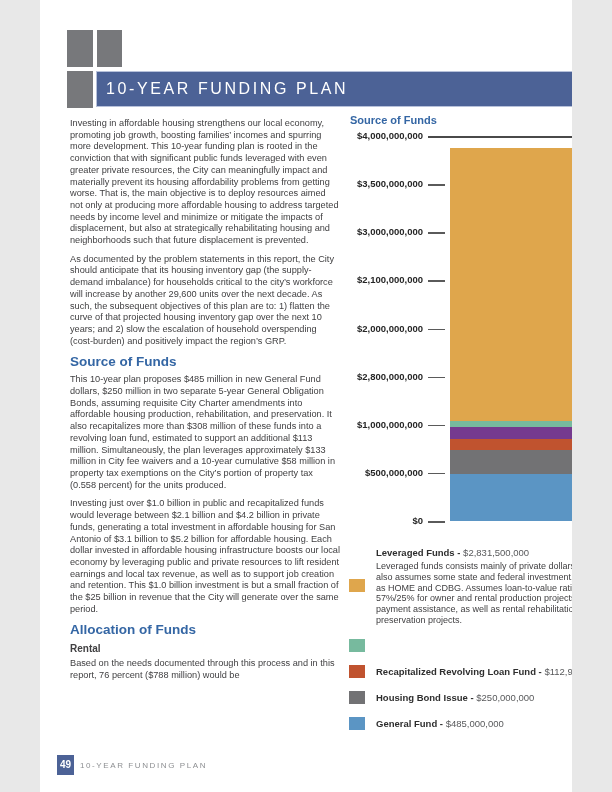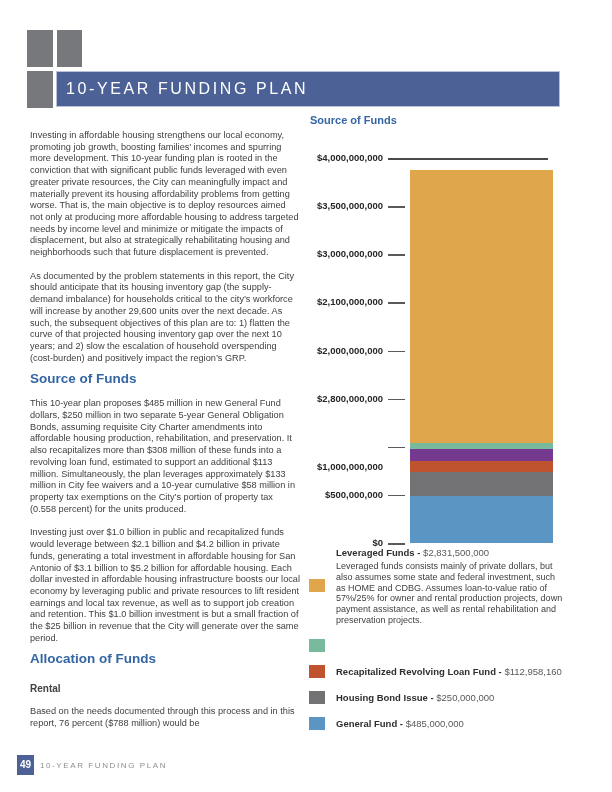--- a/index.html
+++ b/index.html
@@ -6,21 +6,21 @@
   :root{
     --banner-blue:#4C6296;
     --heading-blue:#3466A4;
     --text-gray:#414042;
     --square-gray:#77787B;
   }
   *{margin:0;padding:0;box-sizing:border-box;}
   html,body{background:#e8e8e8;}
   body{font-family:"Liberation Sans", sans-serif;}
   .page{
-    position:relative;width:612px;height:792px;background:#ffffff;
+    position:relative;width:532px;height:792px;background:#ffffff;
     margin:0 auto;overflow:hidden;color:var(--text-gray);
   }
   
   .sq{position:absolute;background:var(--square-gray);}
   .sq1{left:27px;top:30px;width:26px;height:37px;}
   .sq2{left:57px;top:30px;width:25px;height:37px;}
   .sq3{left:27px;top:71px;width:26px;height:37px;}
   .banner{
     position:absolute;left:56px;top:71px;width:504px;height:36px;
     background:var(--banner-blue);border:1px solid #b7c1da;
@@ -31,36 +31,35 @@
     padding-left:9px;white-space:nowrap;
   }
   
   .left-col{
     position:absolute;left:30px;top:118px;width:270px;height:636px;
     overflow:hidden;
   }
   .left-col p{
     font-size:9.2px;line-height:11.7px;color:var(--text-gray);
     margin-bottom:7px;
-    margin-top:12px;
   }
   .h-blue{
     color:var(--heading-blue);font-size:13.5px;font-weight:700;
     margin:7px 0 5px 0;
   }
   .h-sub{
-    color:var(--text-gray);font-size:10px;font-weight:700;margin:17px 0 4px 0;
+    color:var(--text-gray);font-size:10px;font-weight:700;margin:6px 0 4px 0;
   }
   
   .chart-title{
     position:absolute;left:310px;top:114px;font-size:11px;font-weight:700;
     color:var(--heading-blue);
   }
   .chart{
-    position:absolute;left:307px;top:150px;width:250px;height:402px;
+    position:absolute;left:307px;top:128px;width:250px;height:402px;
   }
   .axis-label{
     position:absolute;left:0;width:76px;text-align:right;
     font-size:9.5px;font-weight:700;color:#262626;height:12px;line-height:12px;
     white-space:nowrap;
   }
   .tick-dash{
     position:absolute;left:81px;width:17px;height:1.5px;background:#5a5a5a;
   }
   .grid-top{
@@ -127,21 +126,21 @@
       <div class="axis-label" style="top: 50.125px;">$3,500,000,000</div>
       <div class="tick-dash" style="top: 56.125px;"></div>
       <div class="axis-label" style="top: 98.25px;">$3,000,000,000</div>
       <div class="tick-dash" style="top: 104.25px;"></div>
       <div class="axis-label" style="top: 146.375px;">$2,100,000,000</div>
       <div class="tick-dash" style="top: 152.375px;"></div>
       <div class="axis-label" style="top: 194.5px; text-align: right;">$2,000,000,000</div>
       <div class="tick-dash" style="top: 200.5px;"></div>
       <div class="axis-label" style="top: 242.625px;">$2,800,000,000</div>
       <div class="tick-dash" style="top: 248.625px;"></div>
-      <div class="axis-label" style="top: 290.75px; margin-top: 20px;">$1,000,000,000</div>
+      <div class="axis-label" style="top: 290.75px;">$1,000,000,000</div>
       <div class="tick-dash" style="top: 296.75px;"></div>
       <div class="axis-label" style="top: 338.875px;">$500,000,000</div>
       <div class="tick-dash" style="top: 344.875px;"></div>
       <div class="axis-label" style="top: 387px;">$0</div>
       <div class="tick-dash" style="top: 393px;"></div>
       <div class="stack-bar" style="top: 20.3766px; height: 372.623px;">
         <div class="bar-seg" style="height: 272.532px; background: rgb(223, 166, 76);"></div>
         <div class="bar-seg" style="height: 5.63938px; background: rgb(119, 186, 158);"></div>
         <div class="bar-seg" style="height: 12.8362px; background: rgb(117, 58, 143);"></div>
         <div class="bar-seg" style="height: 10.8722px; background: rgb(192, 83, 47);"></div>

